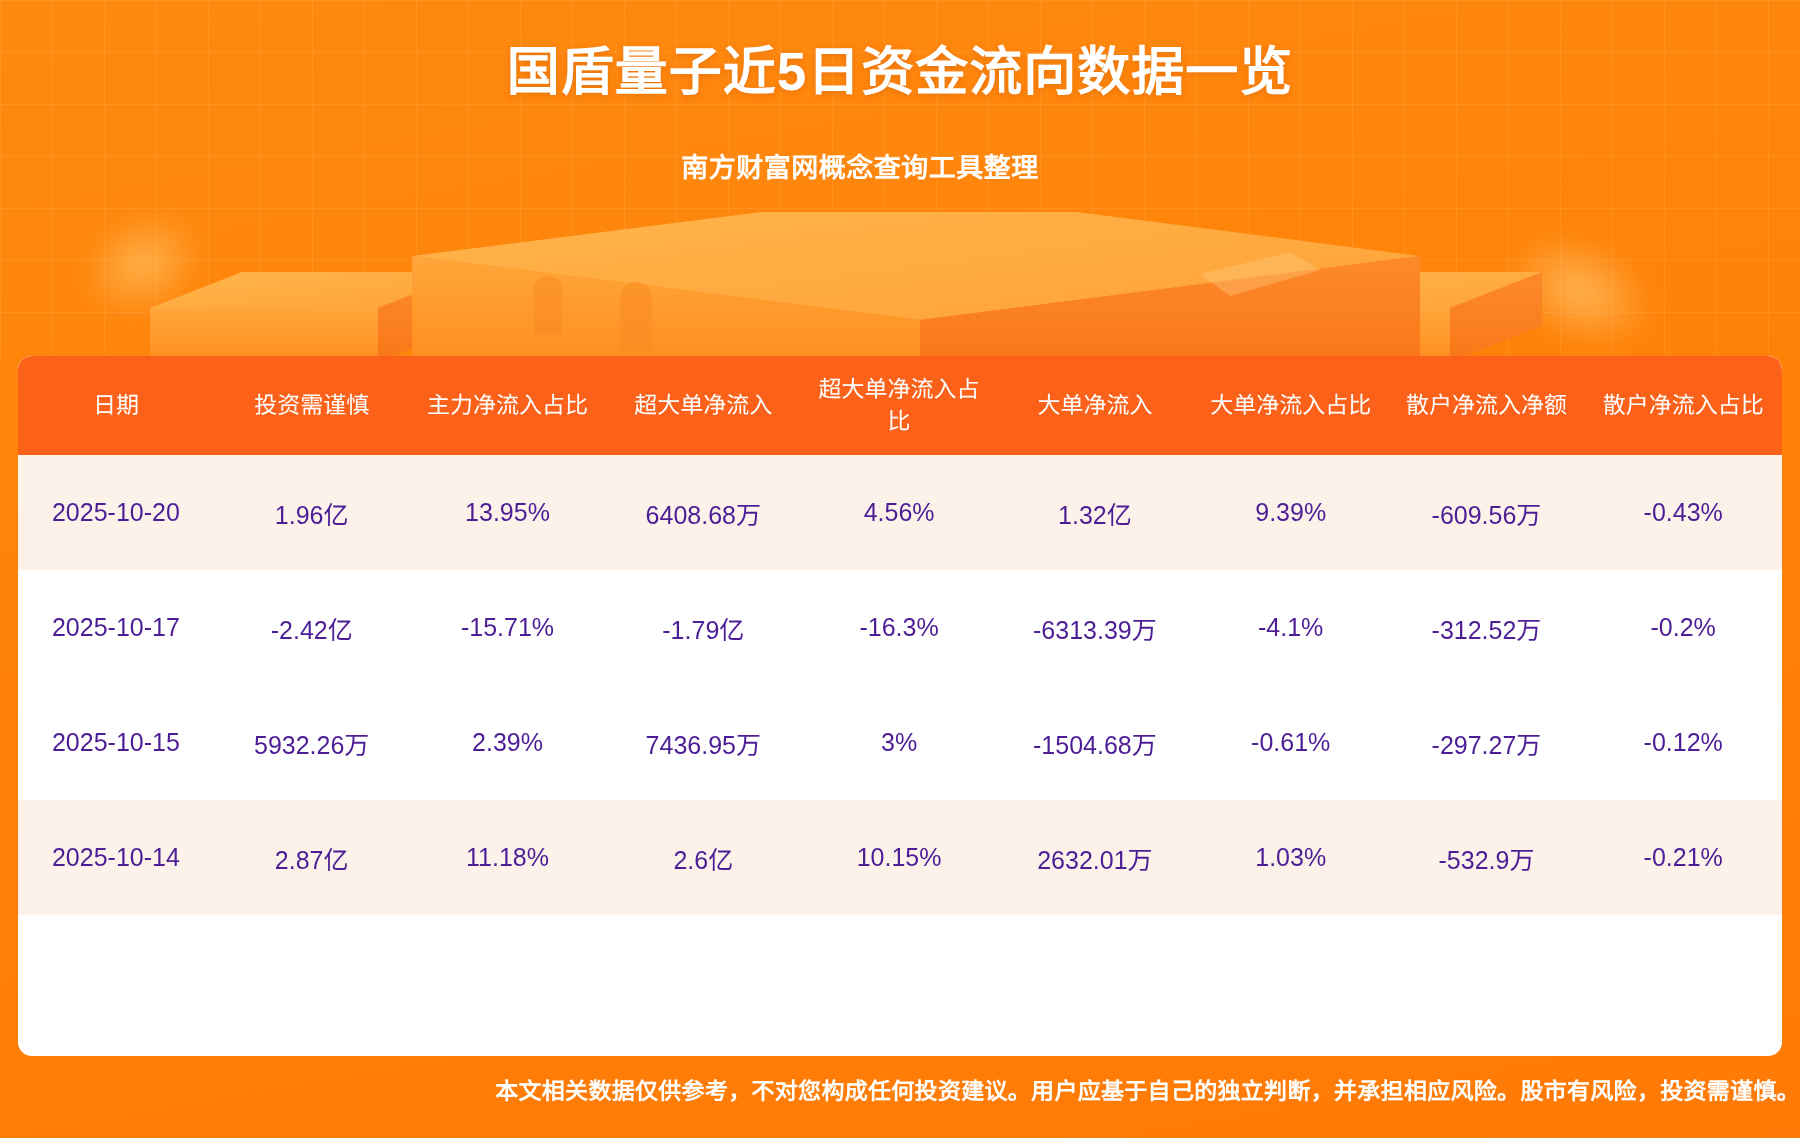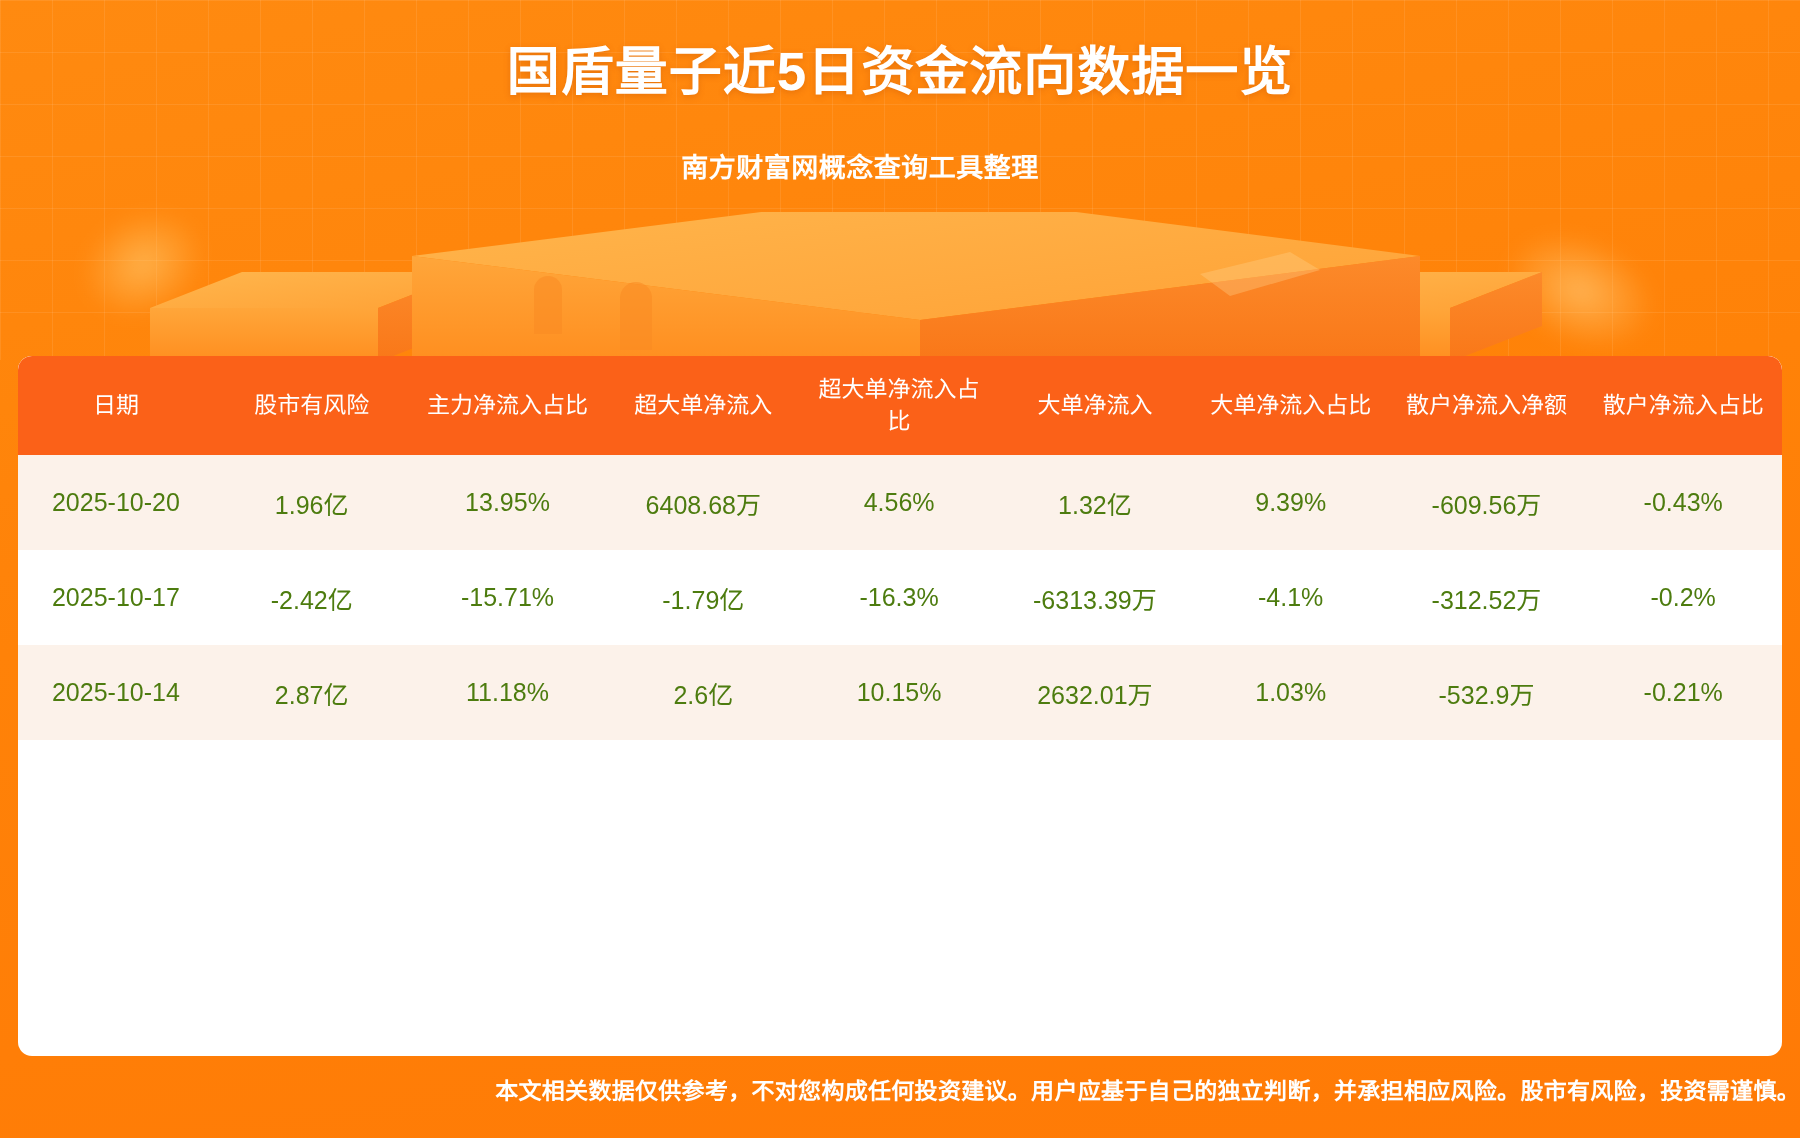--- a/index.html
+++ b/index.html
@@ -113,25 +113,25 @@
     line-height: 1.35;
     height: 99px;
     vertical-align: middle;
     text-align: center;
     padding: 4px 6px;
   }
   thead tr th:first-child { border-top-left-radius: 14px; }
   thead tr th:last-child  { border-top-right-radius: 14px; }
 
   tbody td {
-    height: 95px;
+    height: 115px;
     text-align: center;
     vertical-align: middle;
     font-size: 25px;
-    color: #4d7c0f;
+    color: #4c1d95;
     font-weight: 400;
     padding: 4px 6px;
     background: transparent;
   }
   tbody tr.odd  { background: #FCF2EA; }
   tbody tr.even { background: #FFFFFF; }
 
   
   .watermark {
     position: absolute;
@@ -246,21 +246,21 @@
         <col style="width:11.1%">
           <col style="width:11.1%">
           <col style="width:11.1%">
         <col style="width:11.1%">
           <col style="width:11.1%">
           <col style="width:11.2%">
       </colgroup>
       <thead>
         <tr>
           <th>日期</th>
-          <th>股市有风险</th>
+          <th>投资需谨慎</th>
           <th>主力净流入占比</th>
           <th>超大单净流入</th>
           <th>超大单净流入占比</th>
           <th>大单净流入</th>
           <th>大单净流入占比</th>
           <th>散户净流入净额</th>
           <th>散户净流入占比</th>
         </tr>
       </thead>
       <tbody>
@@ -279,20 +279,31 @@
           <td>2025-10-17</td>
           <td>-2.42亿</td>
           <td>-15.71%</td>
           <td>-1.79亿</td>
           <td>-16.3%</td>
           <td>-6313.39万</td>
           <td>-4.1%</td>
           <td>-312.52万</td>
           <td>-0.2%</td>
         </tr>
+        <tr class="even">
+          <td>2025-10-15</td>
+          <td>5932.26万</td>
+          <td>2.39%</td>
+          <td>7436.95万</td>
+          <td>3%</td>
+          <td>-1504.68万</td>
+          <td>-0.61%</td>
+          <td>-297.27万</td>
+          <td>-0.12%</td>
+        </tr>
         <tr class="odd">
           <td>2025-10-14</td>
           <td>2.87亿</td>
           <td>11.18%</td>
           <td>2.6亿</td>
           <td>10.15%</td>
           <td>2632.01万</td>
           <td>1.03%</td>
           <td>-532.9万</td>
           <td>-0.21%</td>

